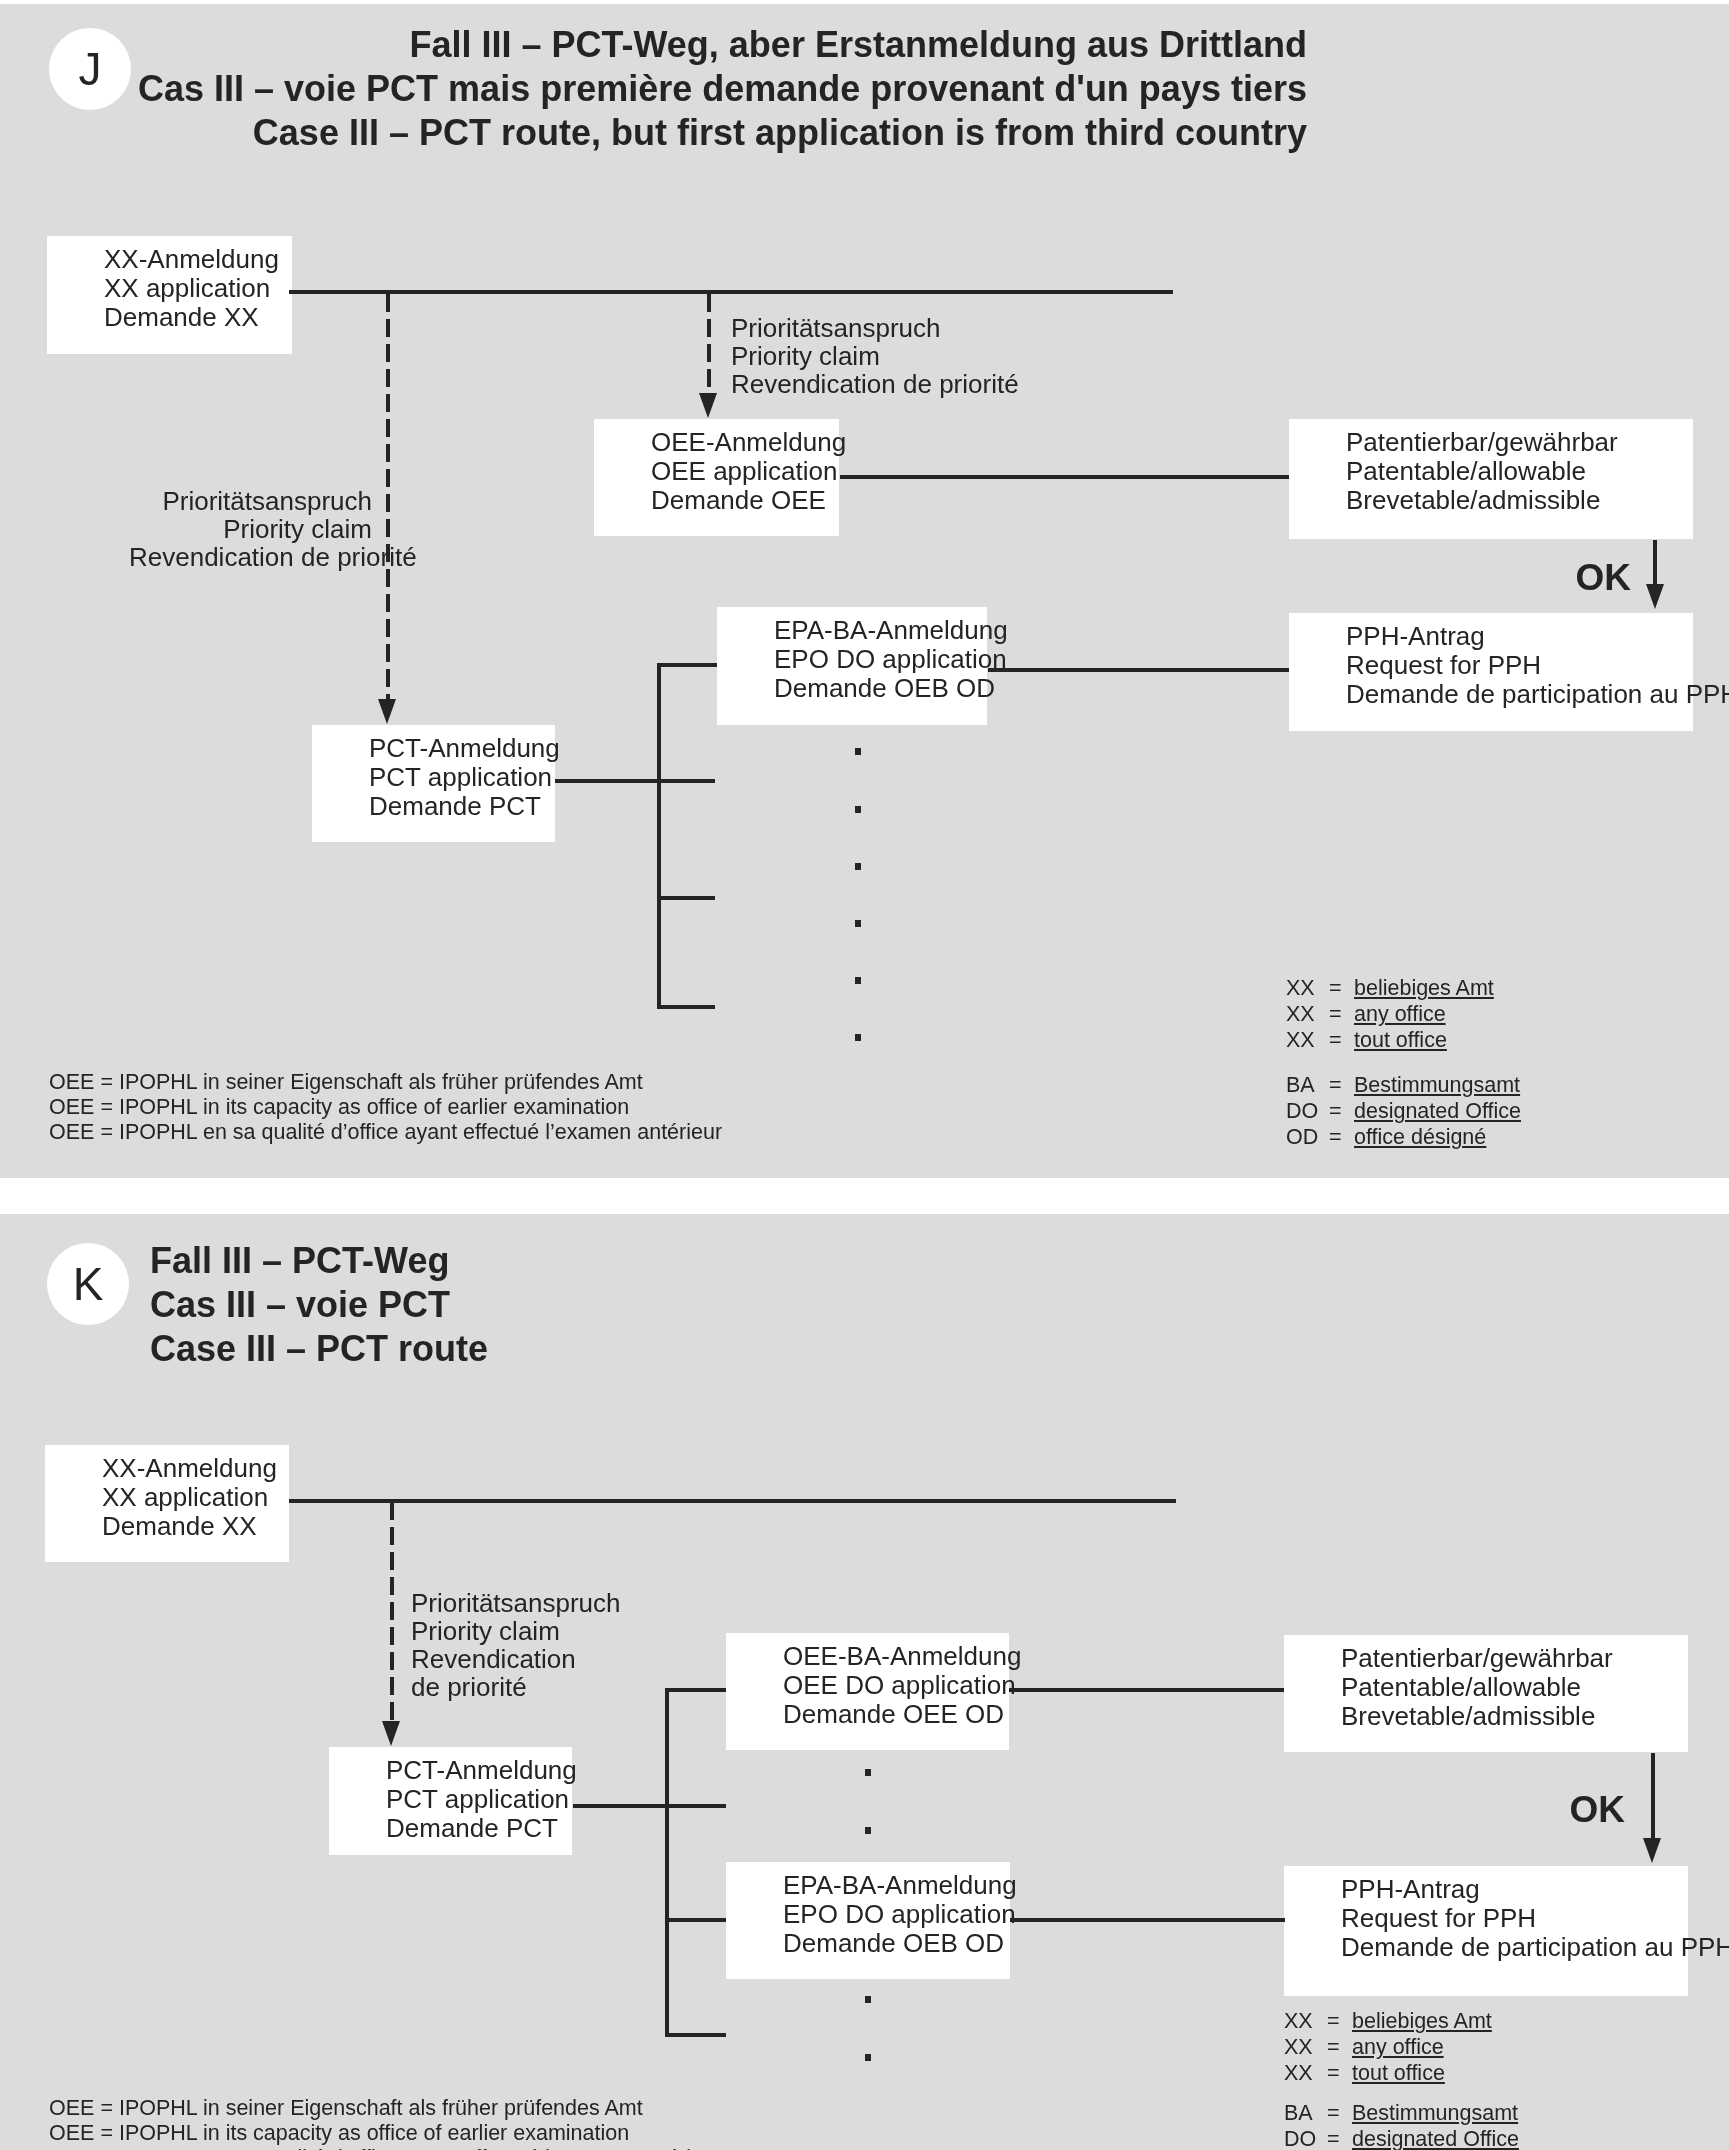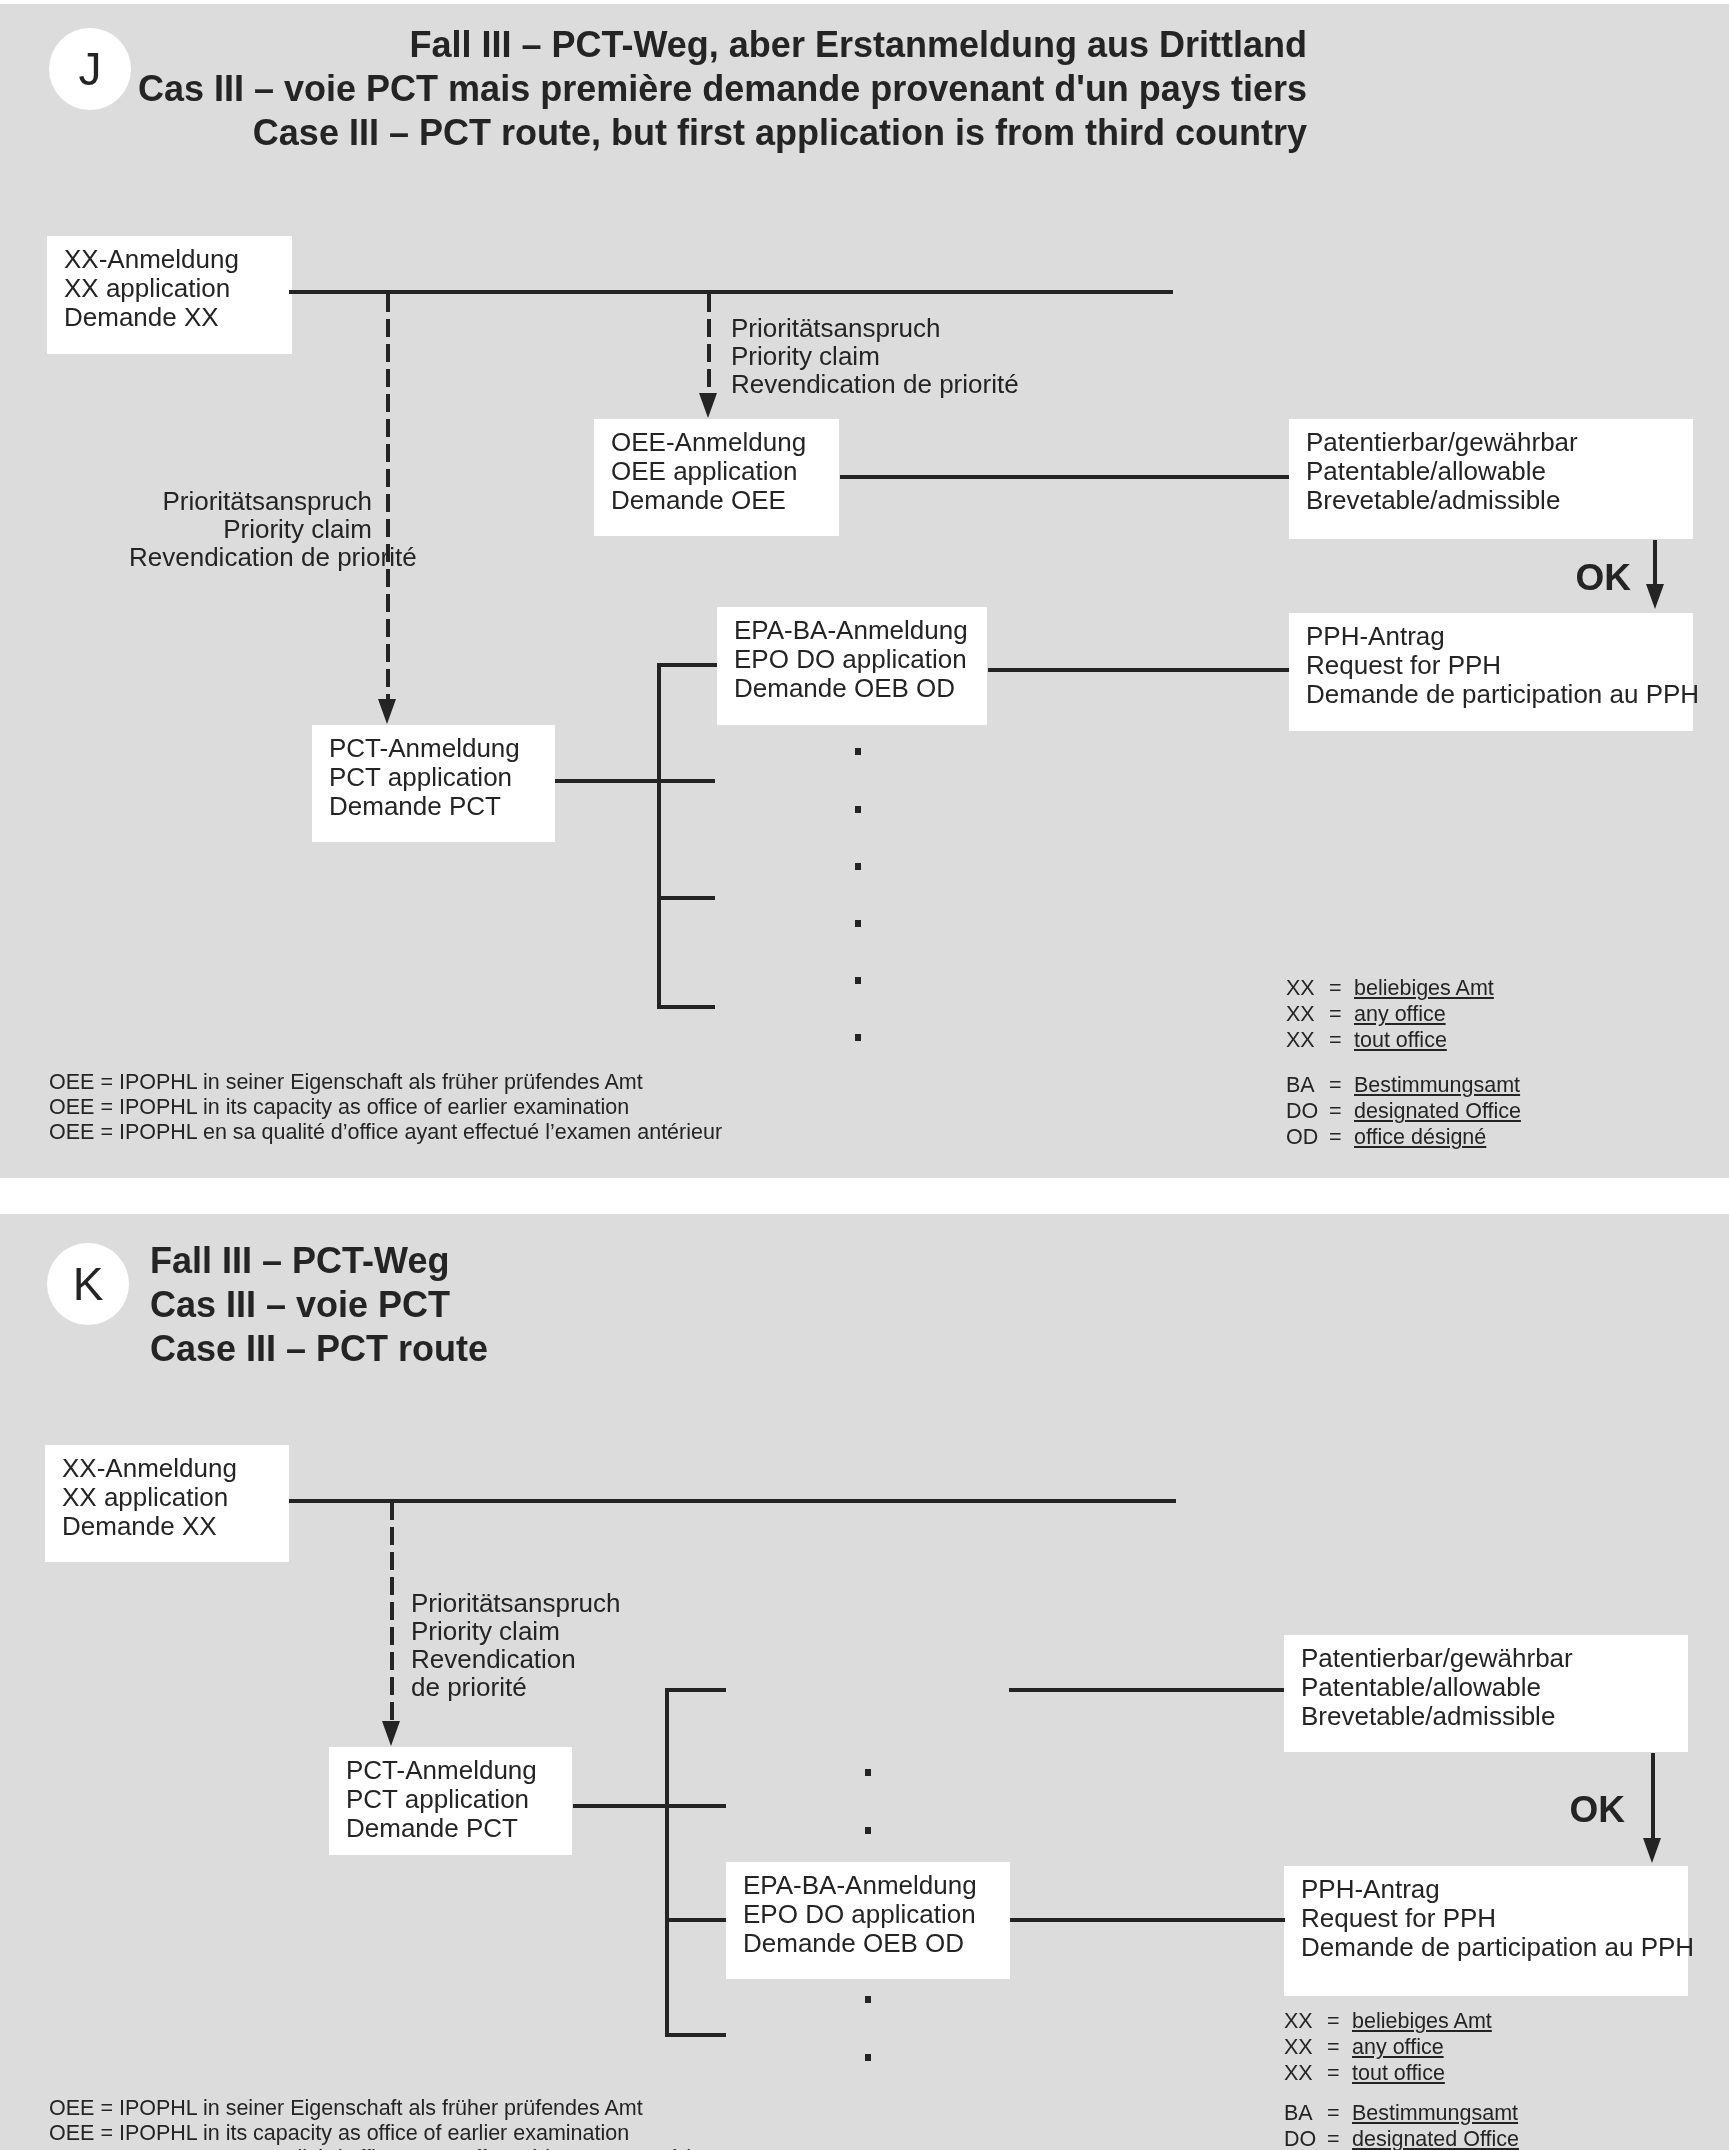--- a/index.html
+++ b/index.html
@@ -16,21 +16,21 @@
     position:absolute;width:82px;height:82px;border-radius:50%;
     background:var(--box-bg,#ffffff);
     display:flex;align-items:center;justify-content:center;
     font-size:46px;font-weight:400;color:var(--ink);
   }
   .title{
     position:absolute;font-size:36px;font-weight:bold;line-height:44px;
     color:var(--ink);white-space:nowrap;letter-spacing:0px;
   }
   .node{position:absolute;background:var(--box-bg,#ffffff);}
-  .node-text{padding:8.6px 6px 0 17px;font-size:26px;line-height:29px;color:var(--ink);white-space:nowrap;}
+  .node-text{padding:8.6px 6px 0 17px;font-size:26px;line-height:29px;color:var(--ink);white-space:nowrap;margin-left:40px;}
   .flow-label{position:absolute;font-size:26px;line-height:28px;color:var(--ink);white-space:nowrap;}
   .flow-label.right{text-align:right;}
   .hline{position:absolute;height:3.9px;background:var(--ink);}
   .vline{position:absolute;width:3.9px;background:var(--ink);}
   .vdash{
     position:absolute;width:3.9px;
     background:repeating-linear-gradient(to bottom,var(--ink) 0 18px,transparent 18px 25px);
   }
   .head-down{
     position:absolute;width:0;height:0;
@@ -166,20 +166,27 @@
       <div>Case III – PCT route</div>
     </div>
 
   <div class="node" style="left:45px;top:1445px;width:244px;height:117px;">
     <div class="node-text">
         <div>XX-Anmeldung</div>
         <div>XX application</div>
         <div>Demande XX</div>
       </div>
   </div>
+  <div class="node" style="left:726px;top:1633px;width:283px;height:117px;">
+    <div class="node-text">
+        <div>OEE-BA-Anmeldung</div>
+        <div>OEE DO application</div>
+        <div>Demande OEE OD</div>
+      </div>
+  </div>
   <div class="node" style="left:1284px;top:1635px;width:404px;height:117px;">
     <div class="node-text">
         <div>Patentierbar/gewährbar</div>
         <div>Patentable/allowable</div>
         <div>Brevetable/admissible</div>
       </div>
   </div>
   <div class="node" style="left:329px;top:1747px;width:243px;height:108px;">
     <div class="node-text">
         <div>PCT-Anmeldung</div>

